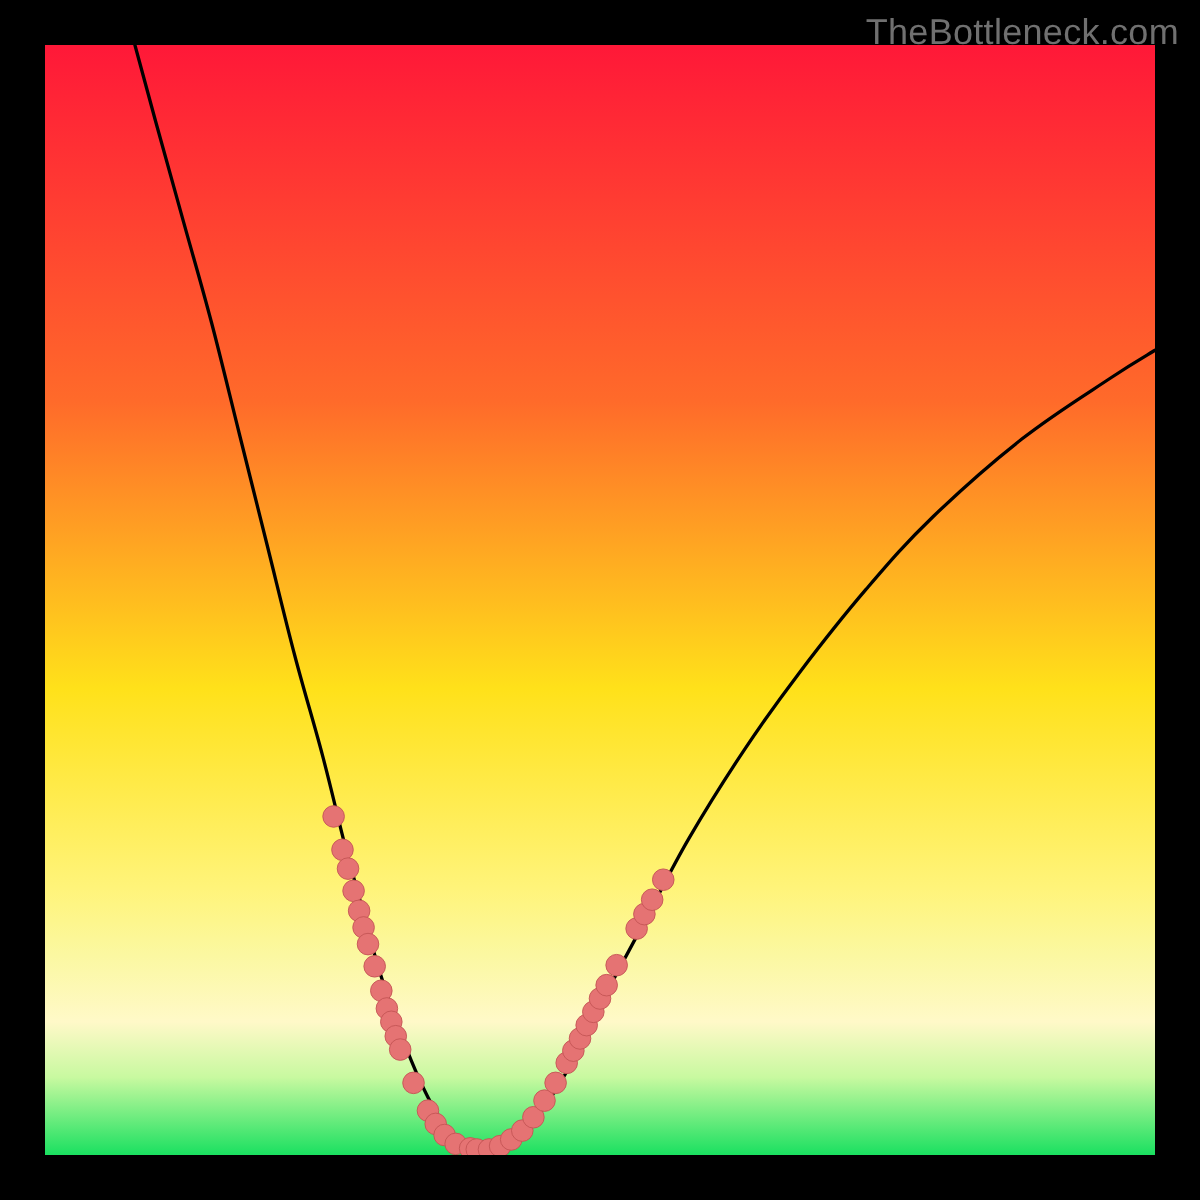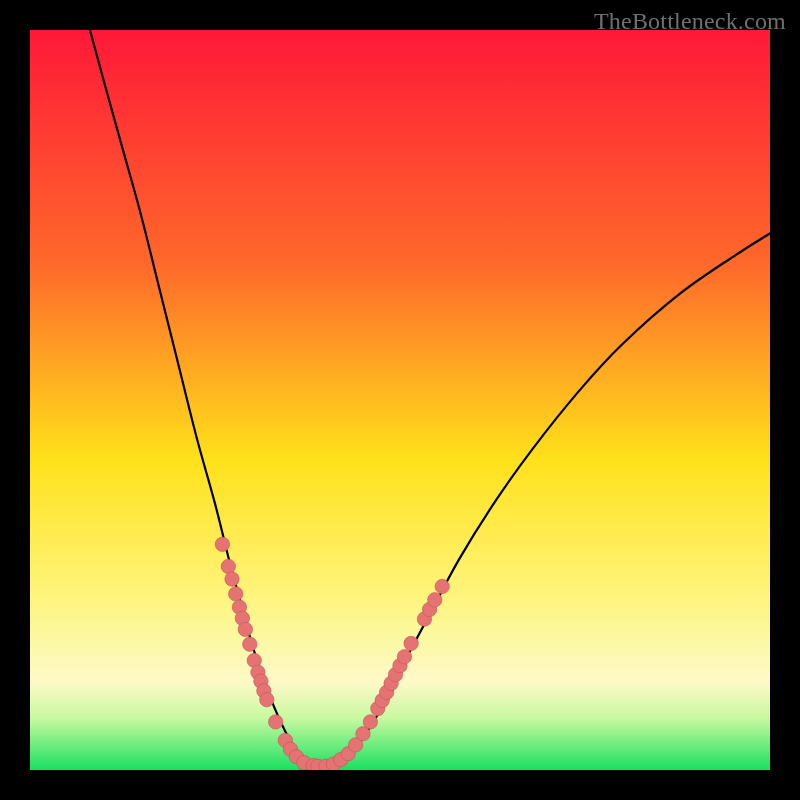--- a/index.html
+++ b/index.html
@@ -7,21 +7,21 @@
   .outer {
     width: 800px;
     height: 800px;
     background: #000;
     position: relative;
   }
   .watermark {
     position: absolute;
     top: 8px;
     right: 14px;
-    font-family: Liberation Serif, serif;
+    font-family: Liberation Sans, sans-serif;
     font-size: 24px;
     color: #707070;
     z-index: 20;
     letter-spacing: 0.2px;
   }
   .plot {
     position: absolute;
     left: 30px;
     top: 30px;
     width: 740px;

